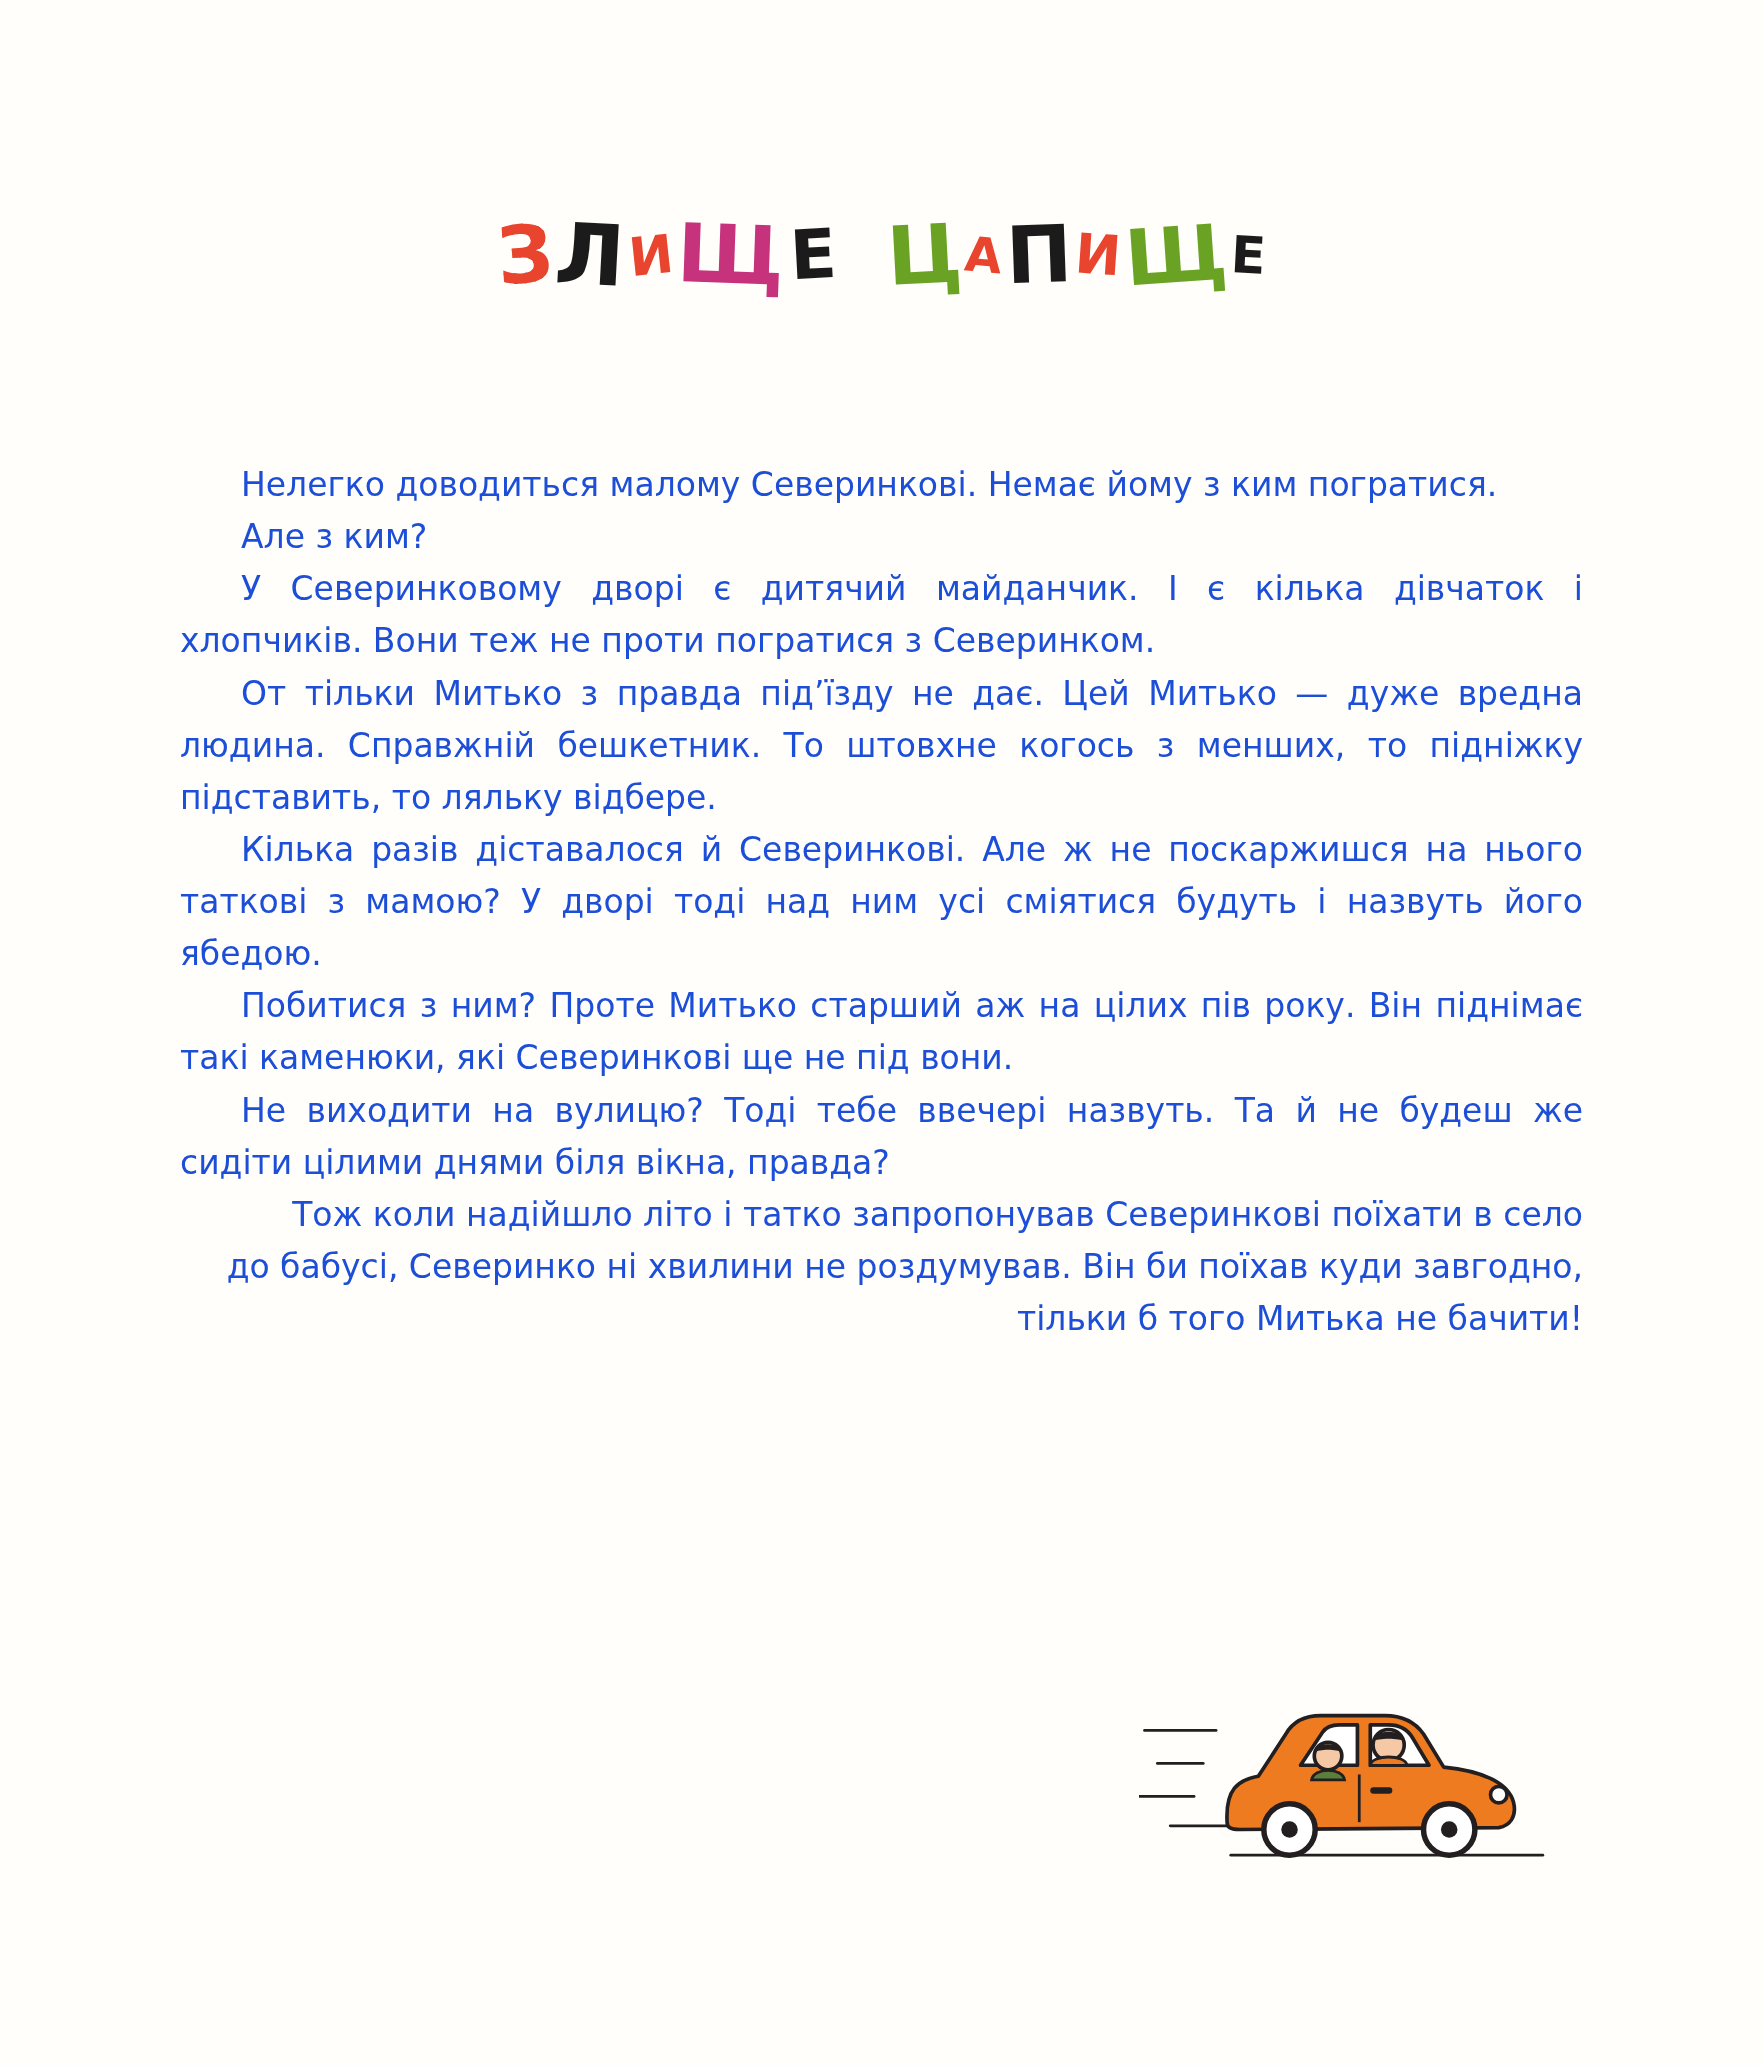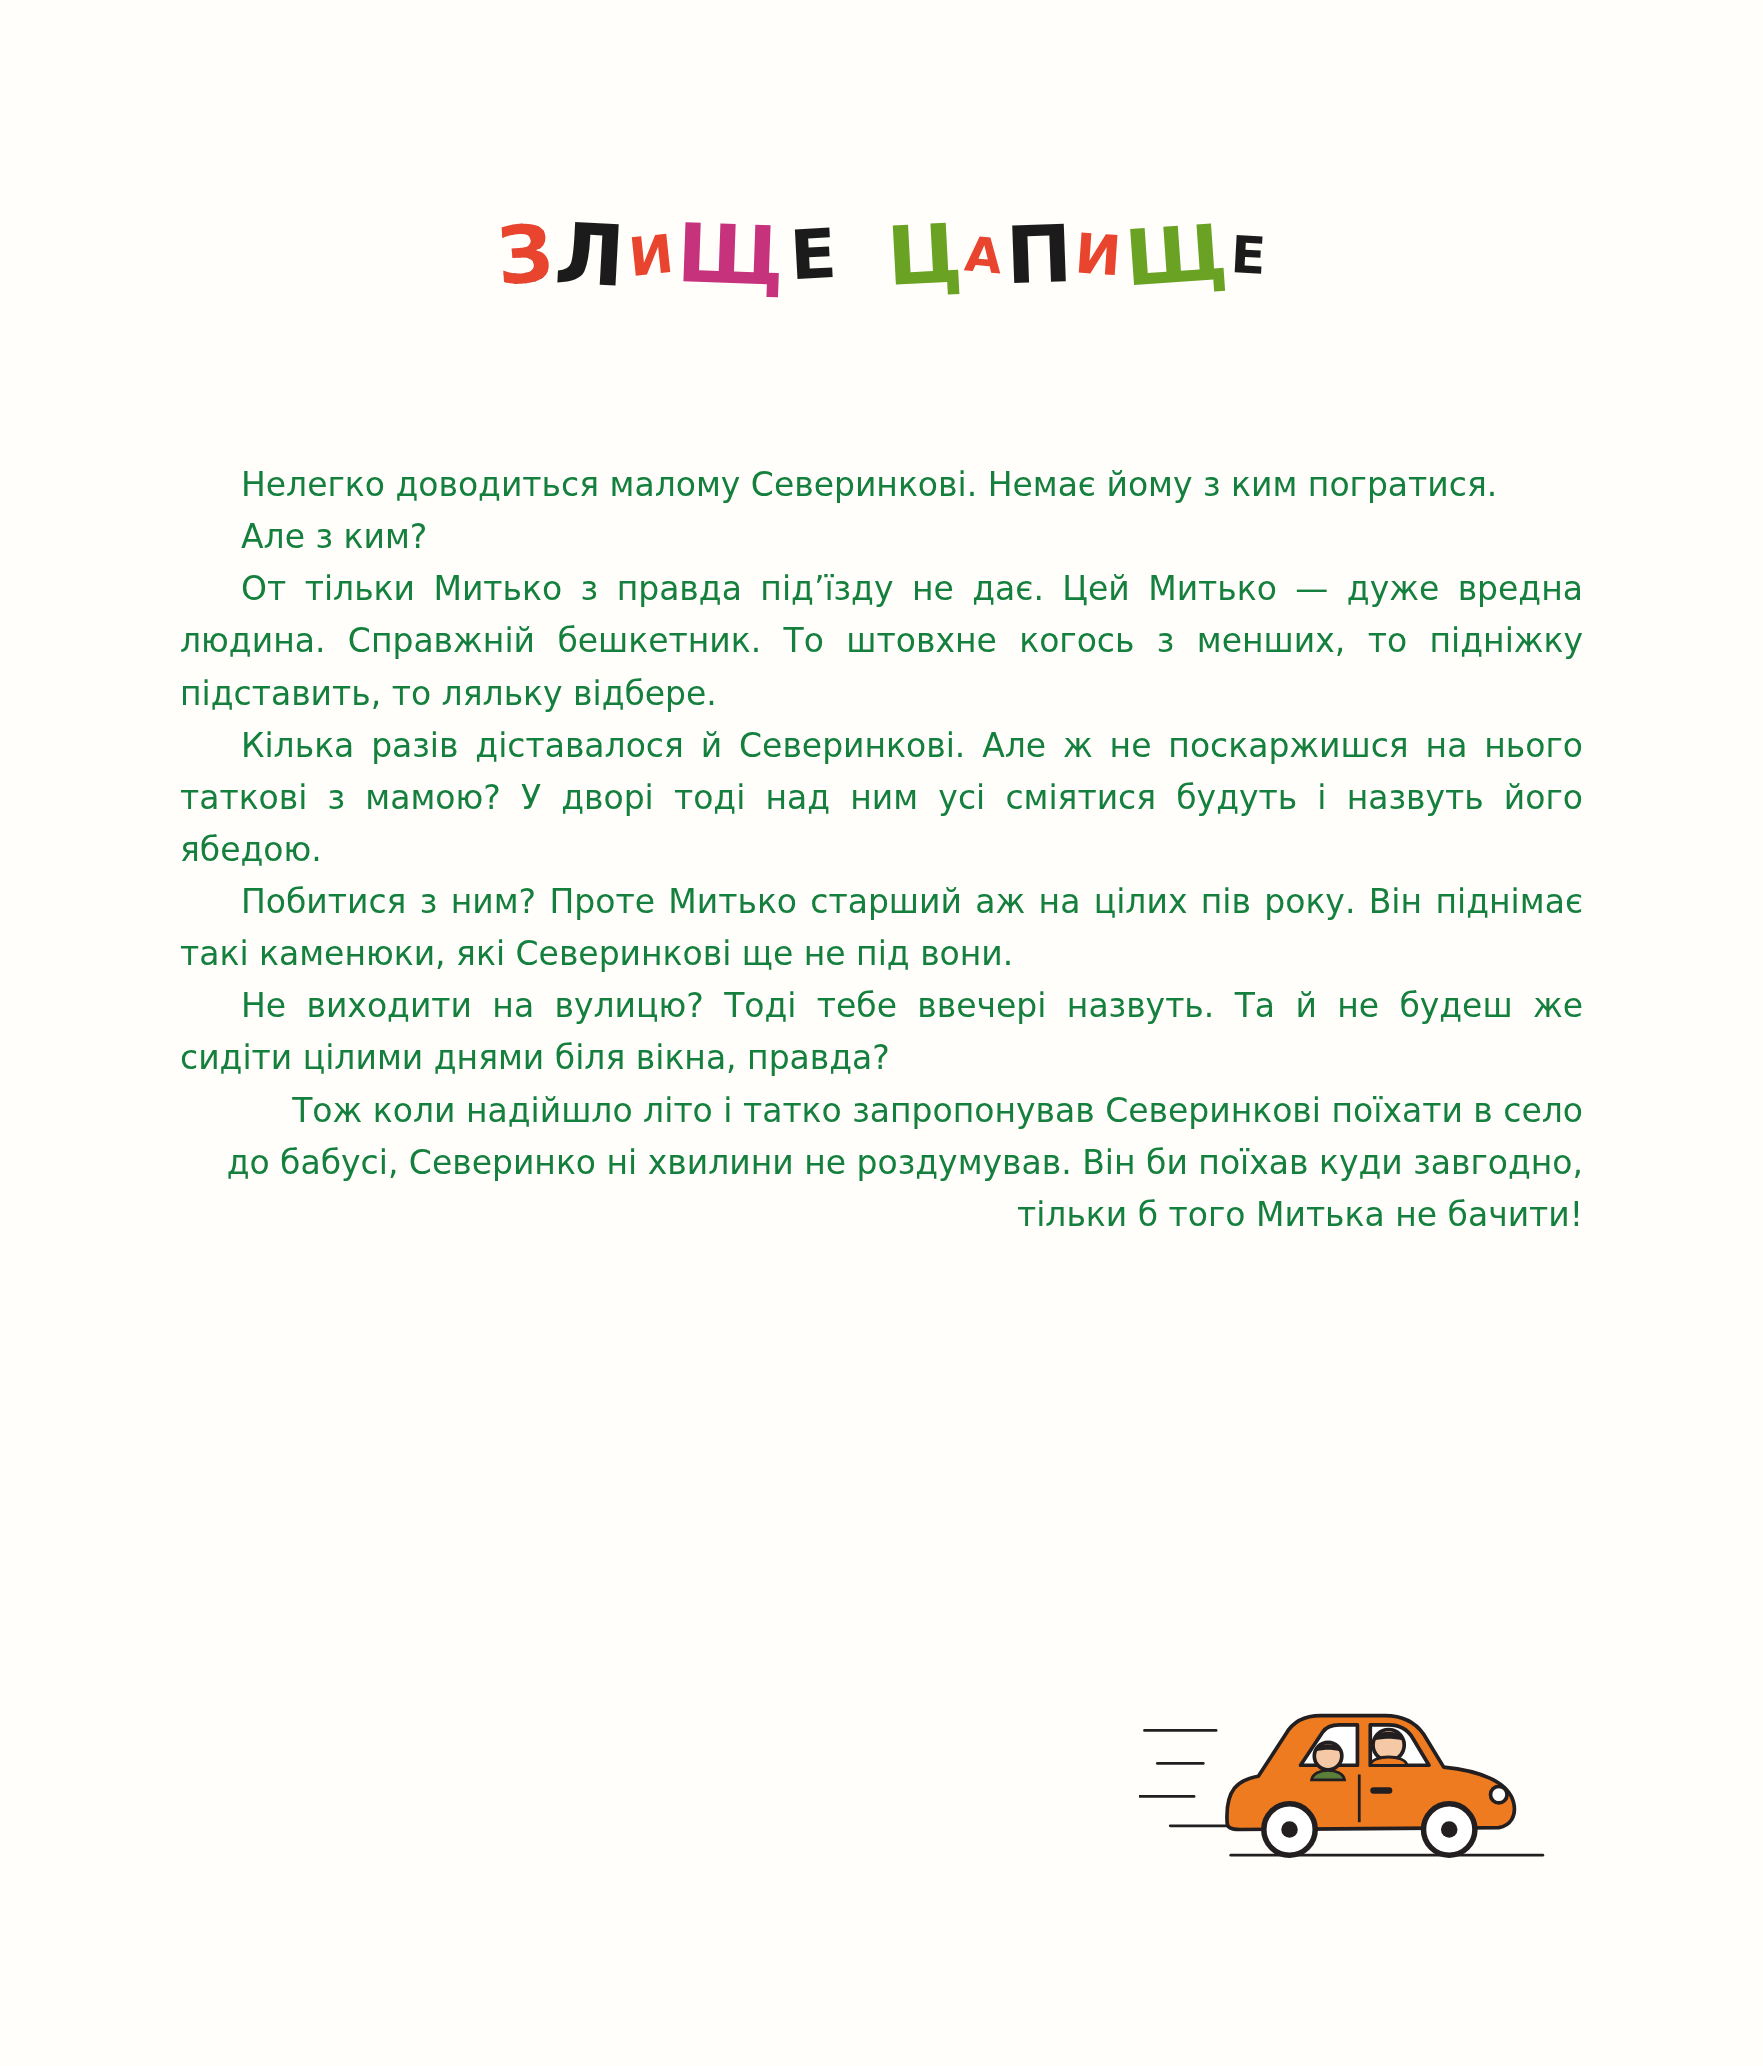--- a/index.html
+++ b/index.html
@@ -75,21 +75,21 @@
 
   
   .body-text {
     position: absolute;
     top: 459px;
     left: 180px;
     width: 1403px;
     font-family: "DejaVu Sans", sans-serif;
     font-size: 33px;
     line-height: 1.58;
-    color: #15803d;
+    color: #1d4ed8;
     text-align: justify;
     text-justify: inter-word;
   }
   .body-text p {
     margin: 0 0 0 0;
     text-indent: 61px;
   }
   .body-text p.lastpara {
     text-align: right;
   }
@@ -113,20 +113,21 @@
       <span class="tl l1 dots-z">З</span><span class="tl l2">Л</span><span class="tl l3">И</span><span class="tl l4">Щ</span><span class="tl l5">Е</span>
     </span>
     <span class="title-word w2">
       <span class="tl l1 stripes-g">Ц</span><span class="tl l2">А</span><span class="tl l3">П</span><span class="tl l4">И</span><span class="tl l5">Щ</span><span class="tl l6">Е</span>
     </span>
   </div>
 
   <div class="body-text">
     <p>Нелегко доводиться малому Северинкові. Немає йому з ким погратися.</p>
     <p>Але з ким?</p>
+    <p>У Северинковому дворі є дитячий майданчик. І є кілька дівчаток і хлопчиків. Вони теж не проти погратися з Северинком.</p>
     <p>От тільки Митько з правда під’їзду не дає. Цей Митько — дуже вредна людина. Справжній бешкетник. То штовхне когось з менших, то підніжку підставить, то ляльку відбере.</p>
     <p>Кілька разів діставалося й Северинкові. Але ж не поскаржишся на нього таткові з мамою? У дворі тоді над ним усі сміятися будуть і назвуть його ябедою.</p>
     <p>Побитися з ним? Проте Митько старший аж на цілих пів року. Він піднімає такі каменюки, які Северинкові ще не під вони.</p>
     <p>Не виходити на вулицю? Тоді тебе ввечері назвуть. Та й не будеш же сидіти цілими днями біля вікна, правда?</p>
     <p class="lastpara">Тож коли надійшло літо і татко запропонував Северинкові поїхати в село до бабусі, Северинко ні хвилини не роздумував. Він би поїхав куди завгодно, тільки б того Митька не бачити!</p>
   </div>
 
   <div class="car-illo">
     <svg viewBox="0 0 450 250" width="413" height="230" xmlns="http://www.w3.org/2000/svg">
 

